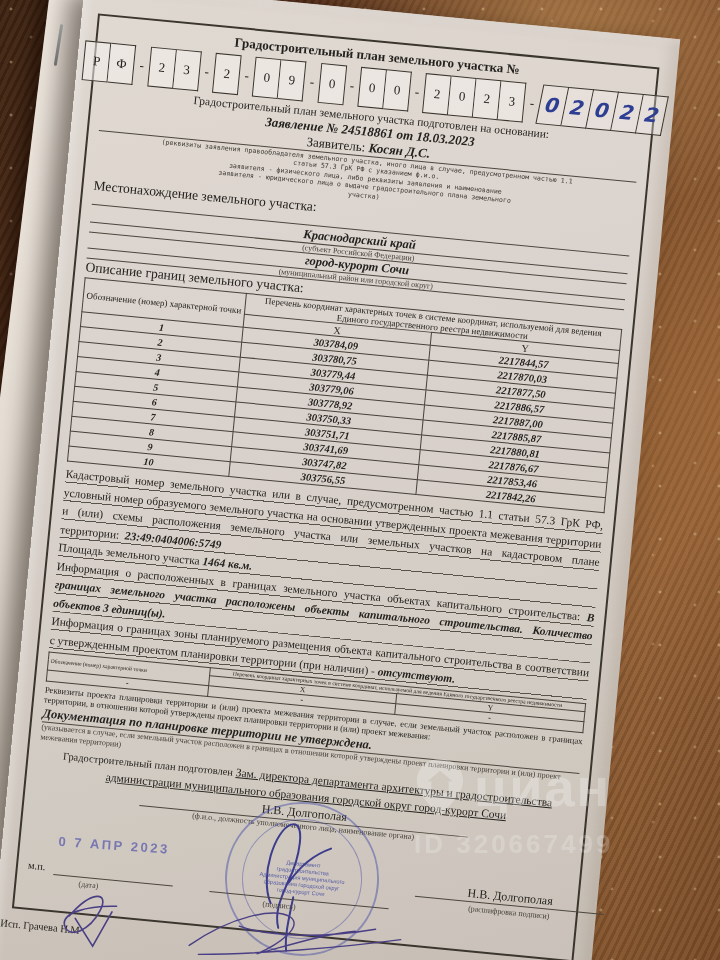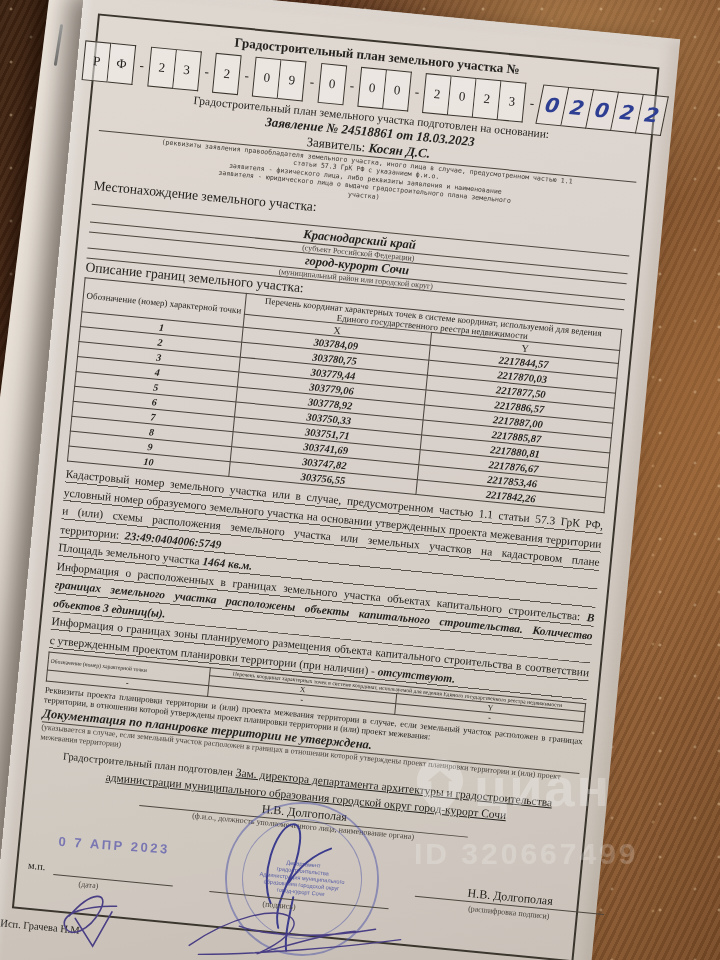--- a/index.html
+++ b/index.html
@@ -83,21 +83,21 @@
   .signlbl{position:absolute;left:62px;top:65px;}
   .sig-svg{position:absolute;left:40px;top:-24px;}
   .sig-right{flex:1;position:relative;}
   .dec-name{position:absolute;left:8px;top:32px;width:190px;text-align:center;font-size:12px;border-bottom:1px solid #4b463e;}
   .dec-lbl{position:absolute;left:8px;top:50px;width:190px;text-align:center;}
   .exec-row{position:relative;margin:10px 0 0 6px;font-size:10.5px;}
   .exec-svg{position:absolute;left:40px;top:-42px;pointer-events:none;}
   .watermark{position:absolute;left:414px;top:756px;width:306px;color:#ffffff;pointer-events:none;}
   .wm-top{display:flex;align-items:center;gap:8px;opacity:.26;}
   .wm-word{font-family:"Liberation Sans",sans-serif;font-weight:bold;font-size:54px;letter-spacing:2px;}
-  .wm-id{font-family:"Liberation Sans",sans-serif;font-weight:bold;font-size:30px;letter-spacing:3px;opacity:.2;margin-top:19px;}
+  .wm-id{font-family:"Liberation Sans",sans-serif;font-weight:bold;font-size:26px;letter-spacing:3px;opacity:.2;margin-top:11px;}
   svg{display:block;}
 </style>
 </head>
 <body>
 
 <div class="scene">
   <div class="sparkle"></div>
   <div class="sheet-under"></div>
   <div class="paper">
     <div class="frame">

